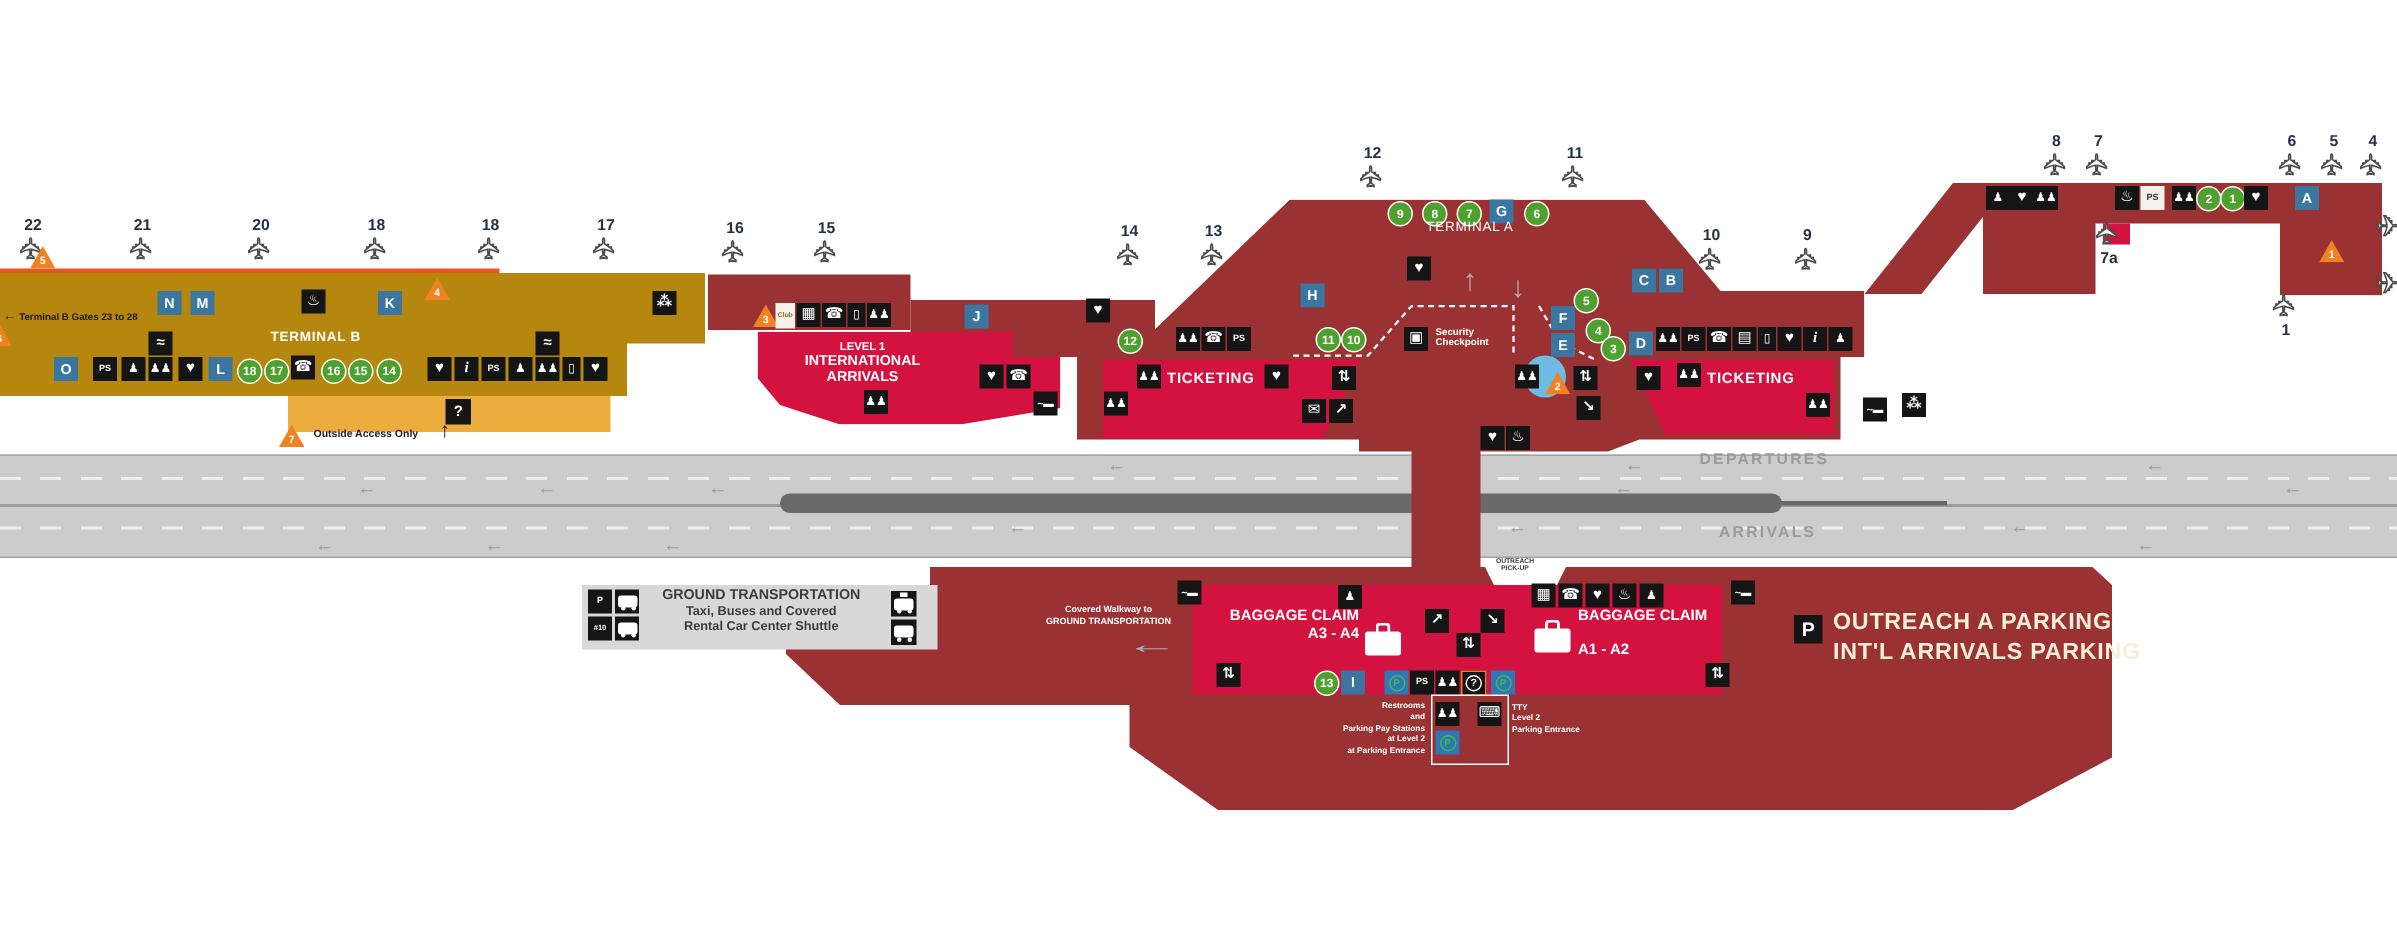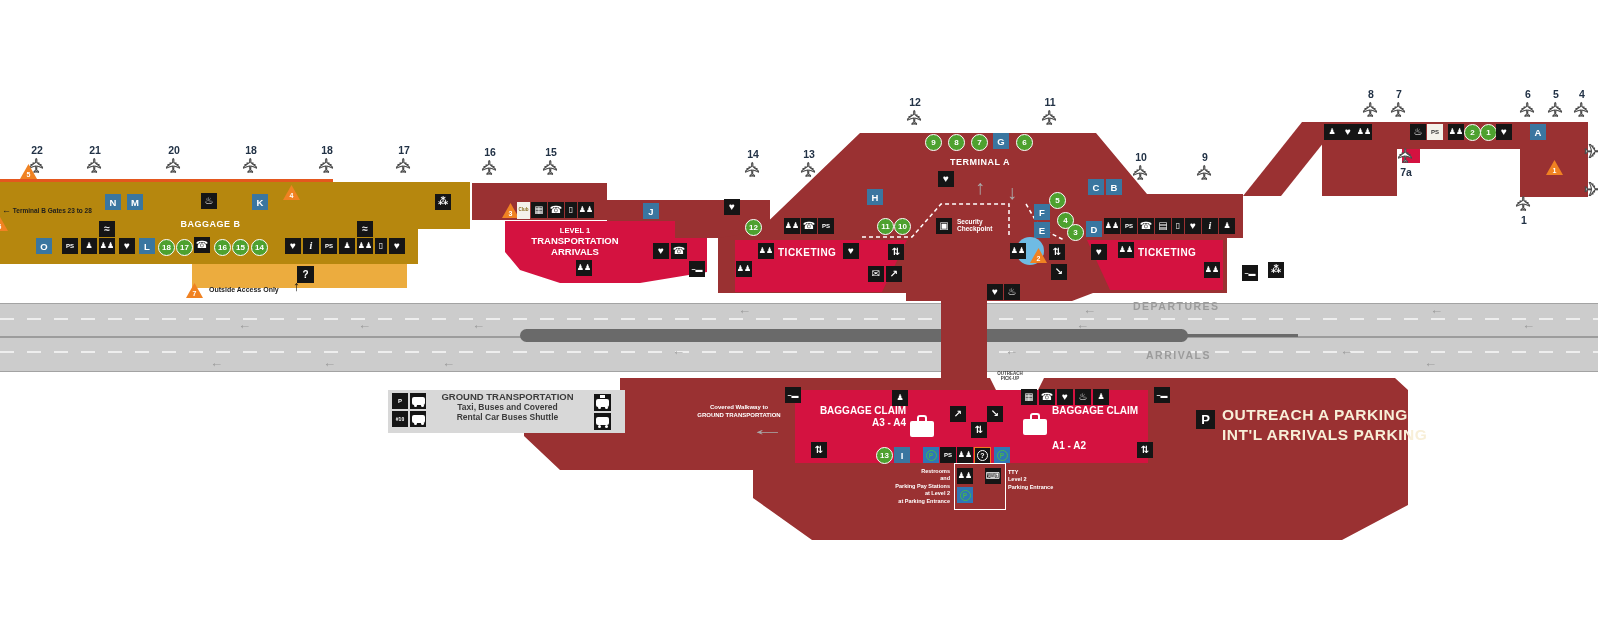--- a/index.html
+++ b/index.html
@@ -76,21 +76,21 @@
   <div class="arrow" style="left:210px;top:356px">←</div>
   <div class="arrow" style="left:323px;top:356px">←</div>
   <div class="arrow" style="left:442px;top:356px">←</div>
   <div class="arrow" style="left:1424px;top:356px">←</div>
 
   <div class="abs" style="left:0;top:179px;width:333px;height:2.5px;background:#e4571e"></div>
   <div class="abs" style="left:0;top:182px;width:470px;height:82px;background:#b6870e;
               clip-path:polygon(0 0,470px 0,470px 47px,418px 47px,418px 82px,0 82px)"></div>
   <div class="abs" style="left:192px;top:264px;width:215px;height:24px;background:#ecac3e"></div>
 
-  <div class="gate" style="left:23px;top:144px">
+  <div class="gate" style="left:8px;top:144px">
     <div class="gn">22</div>
     <div class="plane">✈</div>
   </div>
   <div class="gate" style="left:81px;top:144px">
     <div class="gn">21</div>
     <div class="plane">✈</div>
   </div>
   <div class="gate" style="left:160px;top:144px">
     <div class="gn">20</div>
     <div class="plane">✈</div>
@@ -133,21 +133,21 @@
   <div class="tri" style="left:186px;top:283px">
       <span>7</span>
     </div>
 
   <div class="bsq" style="left:105px;top:194px">N</div>
   <div class="bsq" style="left:127px;top:194px">M</div>
   <div class="bsq" style="left:252px;top:194px">K</div>
   <div class="ic" style="left:201px;top:193px;font-size:10px">♨</div>
   <div class="ic" style="left:435px;top:194px;font-size:10px">⁂</div>
 
-  <div class="txt c" style="left:163px;top:219px;width:95px;color:#fff;font-size:9px;font-weight:bold;letter-spacing:.5px">BAGGAGE B</div>
+  <div class="txt c" style="left:163px;top:219px;width:95px;color:#fff;font-size:9px;font-weight:bold;letter-spacing:.5px">TERMINAL B</div>
 
   <div class="bsq" style="left:36px;top:238px">O</div>
   <div class="ic" style="left:62px;top:238px;font-size:6px">PS</div>
   <div class="ic" style="left:81px;top:238px">♟</div>
   <div class="ic" style="left:99px;top:221px;font-size:10px">≈</div>
   <div class="ic" style="left:99px;top:238px">♟♟</div>
   <div class="ic" style="left:119px;top:238px;font-size:10px">♥</div>
   <div class="bsq" style="left:139px;top:238px">L</div>
   <div class="g" style="left:158px;top:239px">18</div>
   <div class="g" style="left:176px;top:239px">17</div>
@@ -175,21 +175,21 @@
   <div class="tri" style="left:502px;top:203px">
       <span>3</span>
     </div>
   <div class="ic icw" style="left:517px;top:202px;width:13px;height:17px;font-size:4.5px">Club</div>
   <div class="ic" style="left:531px;top:202px;font-size:10px">▦</div>
   <div class="ic" style="left:548px;top:202px;font-size:10px">☎</div>
   <div class="ic" style="left:565px;top:202px;width:12px">▯</div>
   <div class="ic" style="left:578px;top:202px">♟♟</div>
   <div class="bsq" style="left:643px;top:203px">J</div>
   <div class="txt c" style="left:505px;top:227px;width:140px;color:#fff;font-size:7.5px;font-weight:bold">LEVEL 1</div>
-  <div class="txt c" style="left:505px;top:236px;width:140px;color:#fff;font-size:9.5px;font-weight:bold">TRANSPORTATION</div>
+  <div class="txt c" style="left:505px;top:236px;width:140px;color:#fff;font-size:9.5px;font-weight:bold">INTERNATIONAL</div>
   <div class="txt c" style="left:505px;top:247px;width:140px;color:#fff;font-size:9.5px;font-weight:bold">ARRIVALS</div>
   <div class="ic" style="left:653px;top:243px;font-size:10px">♥</div>
   <div class="ic" style="left:671px;top:243px;font-size:10px">☎</div>
   <div class="ic" style="left:576px;top:260px">♟♟</div>
   <div class="ic" style="left:689px;top:261px;font-size:7px">~▬</div>
 
   <div class="abs" style="left:718px;top:133px;width:525px;height:247px;background:#9a3132;
               clip-path:polygon(0 105px,39px 99px,142px 0,378px 0,429px 61px,525px 61px,525px 105px,509px 105px,509px 160px,375px 160px,354px 168px,269px 168px,269px 247px,223px 247px,223px 168px,188px 168px,188px 160px,0 160px)"></div>
   <div class="abs" style="left:1243px;top:122px;width:97px;height:74px;background:#9a3132;
               clip-path:polygon(0 74px,38px 74px,97px 0,59px 0)"></div>
@@ -251,21 +251,21 @@
   </div>
   <div class="plane flat abs" style="left:1584px;top:142px">✈</div>
   <div class="plane flat abs" style="left:1584px;top:180px">✈</div>
 
   <div class="g" style="left:925px;top:134px">9</div>
   <div class="g" style="left:948px;top:134px">8</div>
   <div class="g" style="left:971px;top:134px">7</div>
   <div class="bsq" style="left:993px;top:133px">G</div>
   <div class="g" style="left:1016px;top:134px">6</div>
 
-  <div class="txt c" style="left:930px;top:157px;width:100px;color:#fff;font-size:9px;font-weight:bold;letter-spacing:.5px">TERMINAL A</div>
+  <div class="txt c" style="left:930px;top:146px;width:100px;color:#fff;font-size:9px;font-weight:normal;letter-spacing:.5px">TERMINAL A</div>
   <div class="ic" style="left:938px;top:171px;font-size:10px">♥</div>
   <div class="txt" style="left:975px;top:176px;font-size:20px;font-weight:bold;color:#ababab">↑</div>
   <div class="txt" style="left:1007px;top:181px;font-size:20px;font-weight:bold;color:#ababab">↓</div>
 
   <div class="bsq" style="left:867px;top:189px">H</div>
   <div class="ic" style="left:724px;top:199px;font-size:10px">♥</div>
   <div class="g" style="left:745px;top:219px">12</div>
   <div class="ic" style="left:784px;top:218px">♟♟</div>
   <div class="ic" style="left:801px;top:218px;font-size:10px">☎</div>
   <div class="ic" style="left:818px;top:218px;font-size:6px">PS</div>
@@ -360,21 +360,21 @@
       <span class="vb"></span>
       <span class="vw"></span>
     </div>
   <div class="mini" style="left:392px;top:411px;font-size:5px">#10</div>
   <div class="veh" style="left:410px;top:411px;width:16px;height:16px">
       <span class="vb"></span>
       <span class="vw"></span>
     </div>
   <div class="txt c" style="left:430px;top:392px;width:155px;font-size:9.5px;font-weight:bold;color:#3c3c3c">GROUND TRANSPORTATION</div>
   <div class="txt c" style="left:430px;top:403px;width:155px;font-size:8.5px;font-weight:bold;color:#3c3c3c">Taxi, Buses and Covered</div>
-  <div class="txt c" style="left:430px;top:413px;width:155px;font-size:8.5px;font-weight:bold;color:#3c3c3c">Rental Car Buses Shuttle</div>
+  <div class="txt c" style="left:430px;top:413px;width:155px;font-size:8.5px;font-weight:bold;color:#3c3c3c">Rental Car Center Shuttle</div>
   <div class="veh" style="left:594px;top:394px">
       <span class="vr"></span>
       <span class="vb" style="top:5px"></span>
       <span class="vw"></span>
     </div>
   <div class="veh" style="left:594px;top:413px">
       <span class="vb"></span>
       <span class="vw"></span>
     </div>
 
@@ -397,21 +397,21 @@
   <div class="txt rt" style="left:800px;top:417px;width:106px;color:#fff;font-size:10px;font-weight:bold">A3 - A4</div>
   <div class="bag" style="left:910px;top:414px">
       <span class="bh"></span>
       <span class="bb"></span>
     </div>
   <div class="bag" style="left:1023px;top:412px">
       <span class="bh"></span>
       <span class="bb"></span>
     </div>
   <div class="txt" style="left:1052px;top:405px;color:#fff;font-size:10px;font-weight:bold">BAGGAGE CLAIM</div>
-  <div class="txt" style="left:1052px;top:440px;color:#fff;font-size:10px;font-weight:bold">A1 - A2</div>
+  <div class="txt" style="left:1052px;top:428px;color:#fff;font-size:10px;font-weight:bold">A1 - A2</div>
 
   <div class="ic" style="left:811px;top:442px;font-size:10px">⇅</div>
   <div class="ic" style="left:1137px;top:442px;font-size:10px">⇅</div>
   <div class="g" style="left:876px;top:447px">13</div>
   <div class="bsq" style="left:894px;top:447px">I</div>
   <div class="icP" style="left:923px;top:447px">
       <span>P</span>
     </div>
   <div class="ic" style="left:940px;top:447px;font-size:6px">PS</div>
   <div class="ic" style="left:957px;top:447px">♟♟</div>

